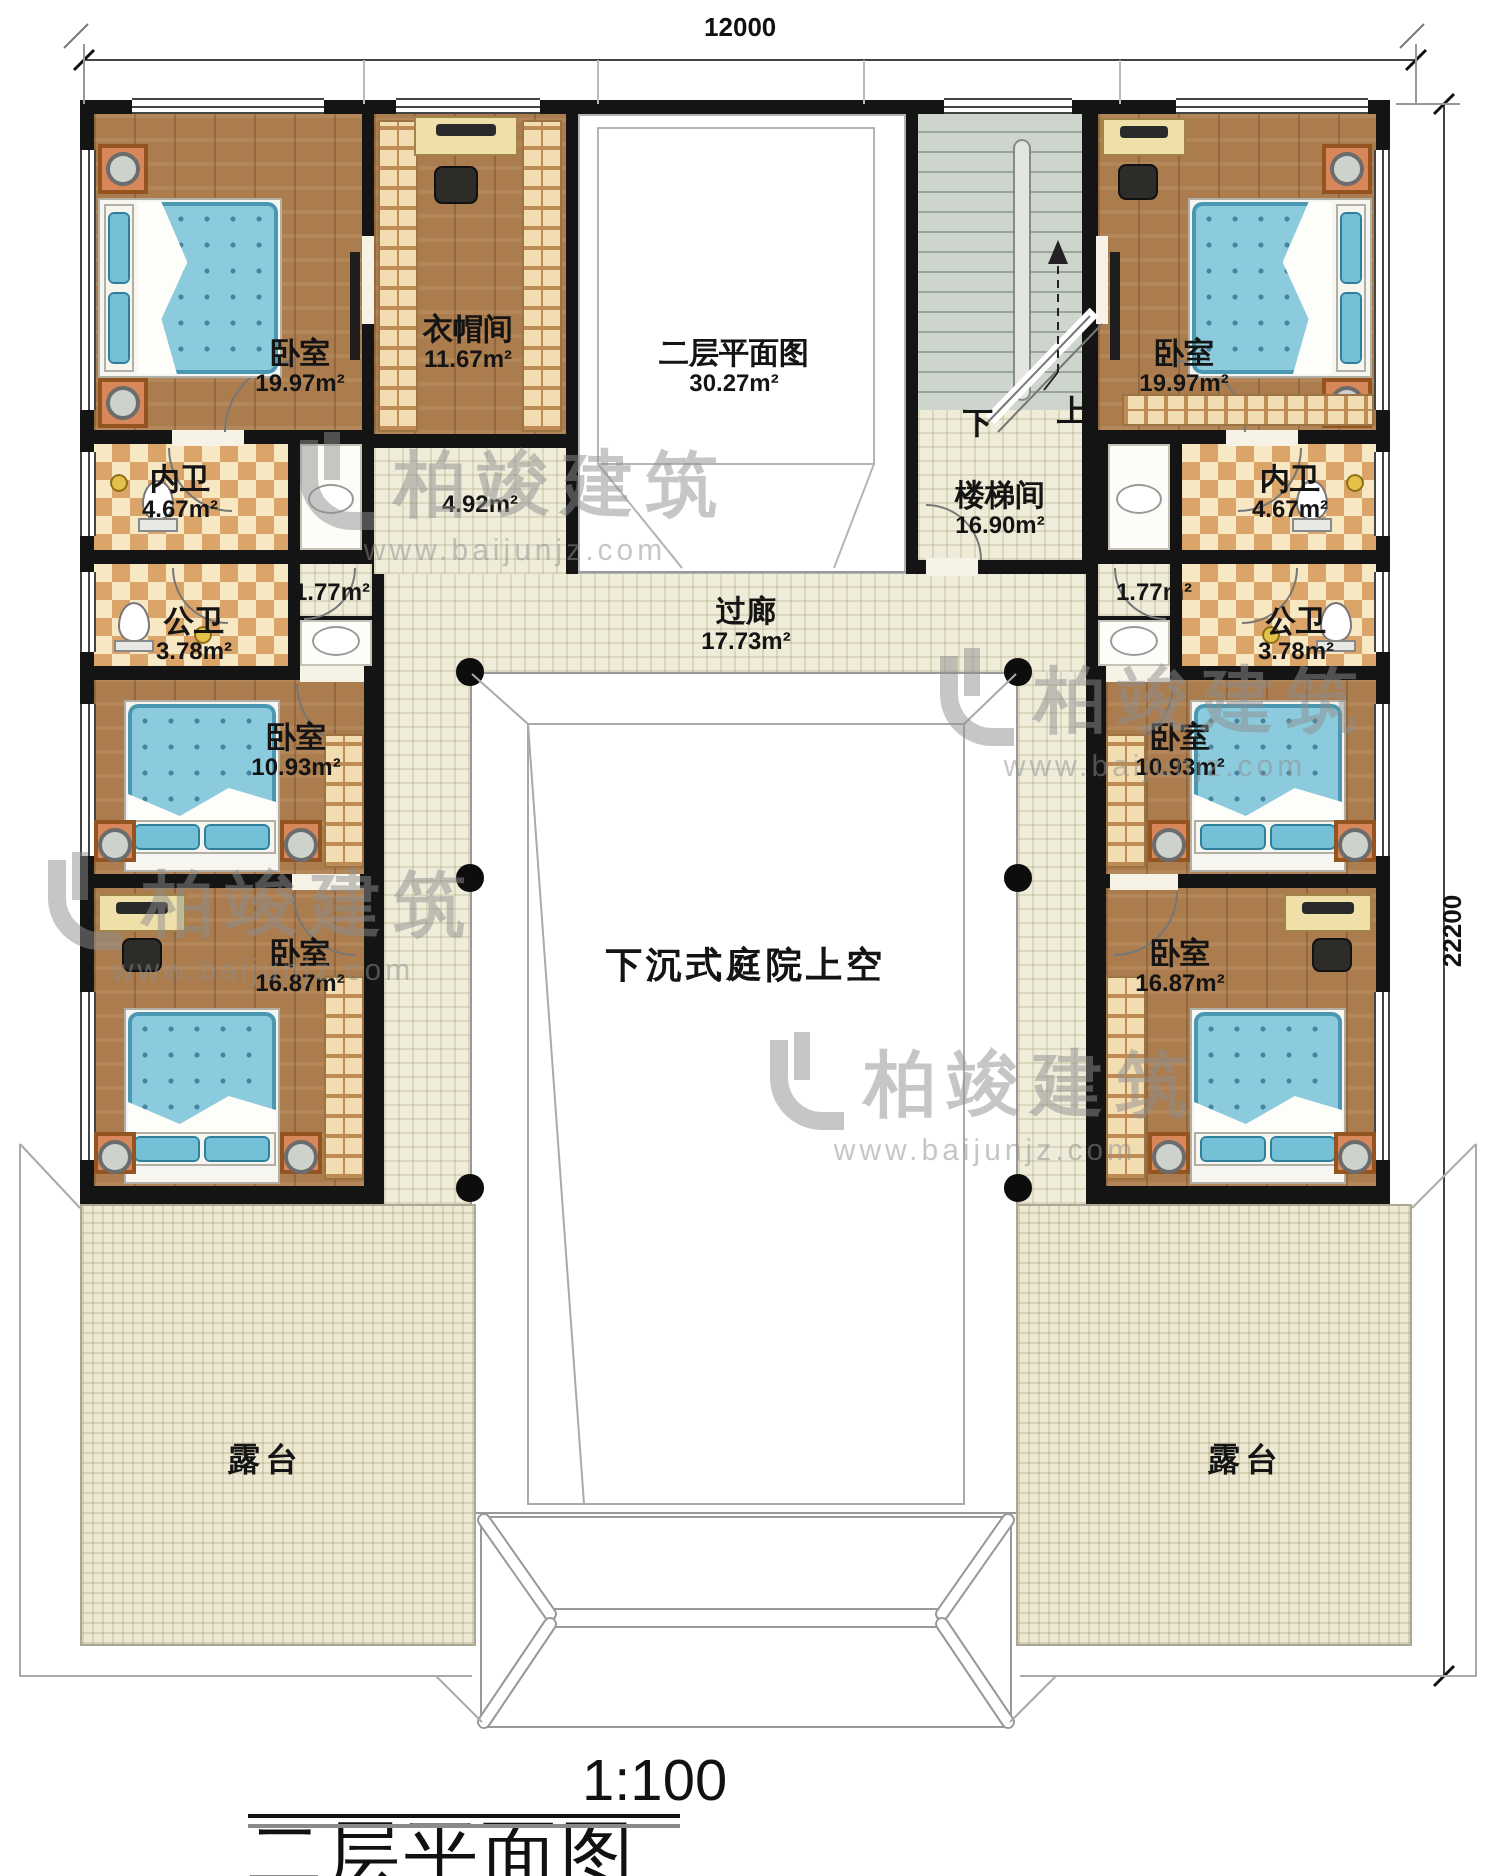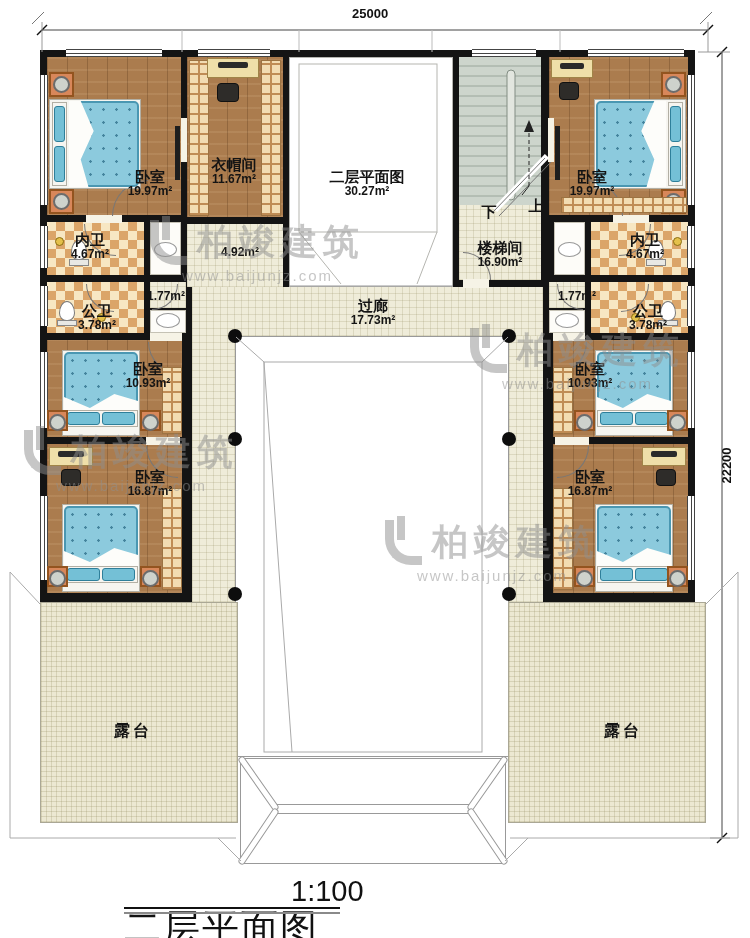--- a/index.html
+++ b/index.html
@@ -416,34 +416,37 @@
     <div class="rarea">10.93m²</div>
   </div>
   <div class="rlabel" style="left:150px;top:484px;">
     <div class="rname">卧室</div>
     <div class="rarea">16.87m²</div>
   </div>
   <div class="rlabel" style="left:590px;top:484px;">
     <div class="rname">卧室</div>
     <div class="rarea">16.87m²</div>
   </div>
+  <div class="rlabel big" style="left:373px;top:483px;">
+    <div>下沉式庭院上空</div>
+  </div>
   <div class="rlabel ter" style="left:133px;top:731px;">
     <div>露台</div>
   </div>
   <div class="rlabel ter" style="left:623px;top:731px;">
     <div>露台</div>
   </div>
   <div class="rlabel sdir" style="left:489px;top:212px;">
     <div>下</div>
   </div>
   <div class="rlabel sdir" style="left:536px;top:206px;">
     <div>上</div>
   </div>
 
-  <div class="dimtext" style="left:352px;top:6px;">25000</div>
+  <div class="dimtext" style="left:352px;top:6px;">12000</div>
   <div class="dimtext" style="left:708px;top:458px;transform:rotate(-90deg);">22200</div>
 
   <div class="t-main">二层平面图</div>
   <div class="t-scale">1:100</div>
   <div class="t-line" style="left:124px;top:907px;width:216px;height:2px;background:#111;"></div>
   <div class="t-line" style="left:124px;top:912px;width:216px;height:2px;background:#8a8a8a;"></div>
   <div class="t-info">
   </div>
 
   <div class="wm" style="left:150px;top:218px;">

